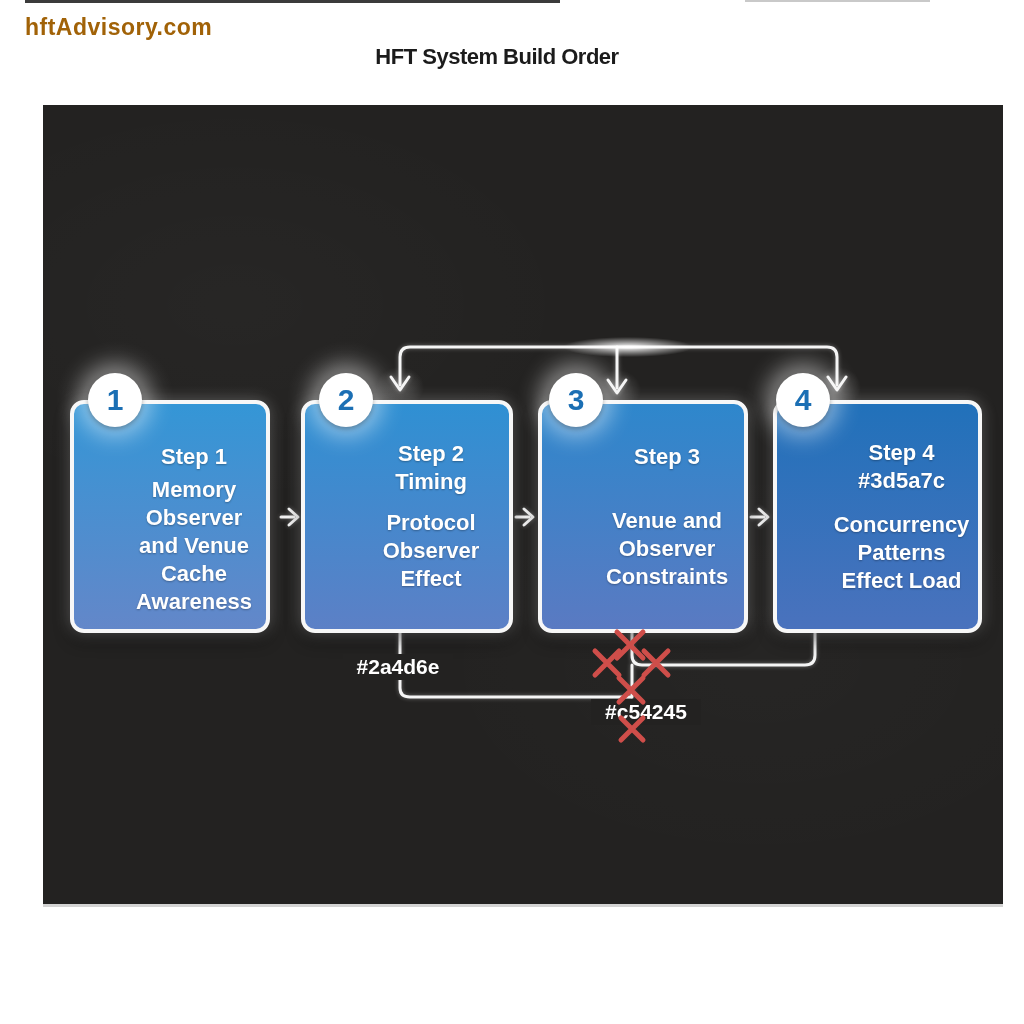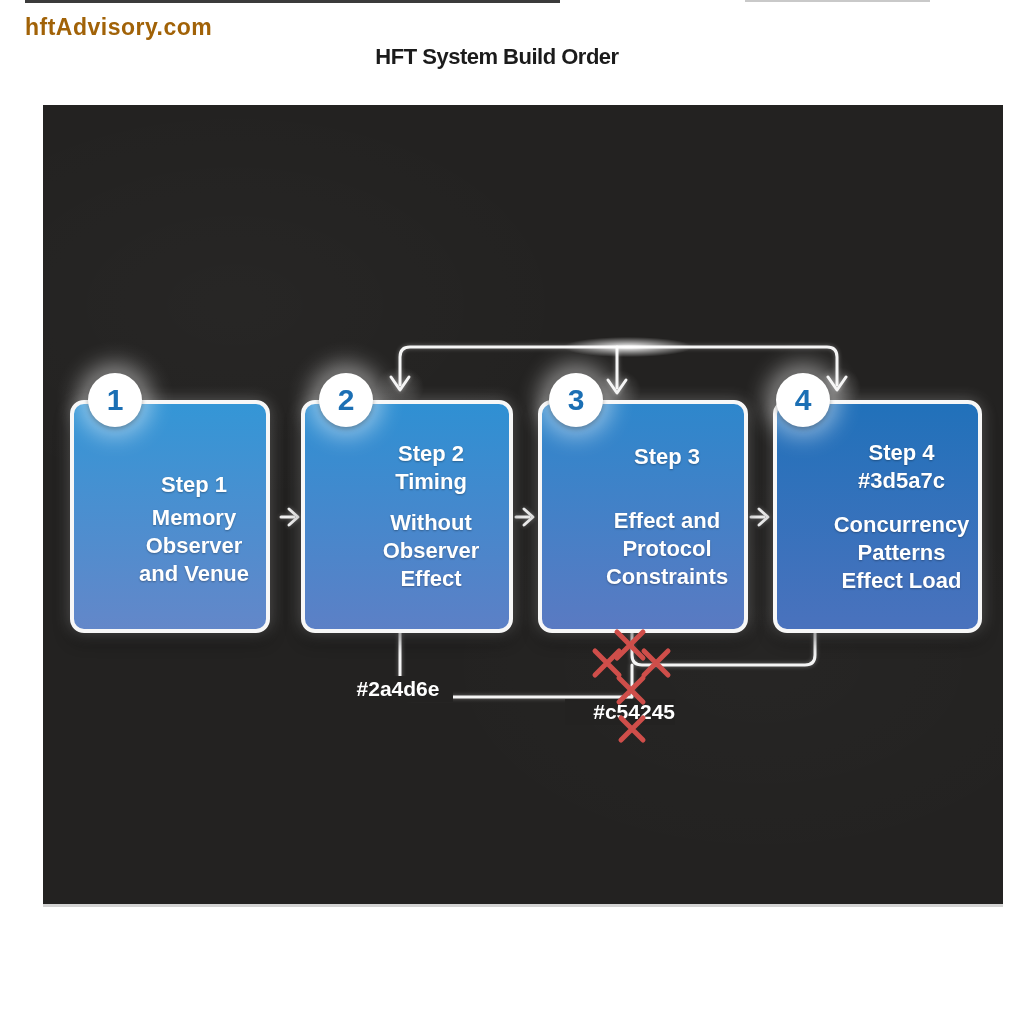--- a/index.html
+++ b/index.html
@@ -49,21 +49,21 @@
   .badge{position:absolute;width:54px;height:54px;border-radius:50%;z-index:3;
          background:#ffffff;display:flex;align-items:center;justify-content:center;
          font-size:30px;font-weight:700;color:#1b6fb4;
          box-shadow:0 2px 5px rgba(0,0,0,.3), 0 0 22px 10px rgba(255,255,255,.45);}
   .badge.p1{left:45px;top:268px;} .badge.p2{left:276px;top:268px;}
   .badge.p3{left:506px;top:268px;} .badge.p4{left:733px;top:268px;}
 
   .edge-label{position:absolute;z-index:3;width:110px;text-align:center;
               background:#232221;color:#ffffff;font-weight:700;font-size:21px;
               padding:1px 0;}
-  .el1{left:300px;top:571px;} .el2{left:522px;top:594px;text-align:right;}
+  .el1{left:300px;top:549px;} .el2{left:548px;top:594px;}
 </style>
 </head>
 <body>
 
 <div class="top-artifact" style="left:25px;width:535px;"></div>
 <div class="top-artifact right" style="left:745px;width:185px;"></div>
 
 <div class="watermark">hftAdvisory.com</div>
 <div class="title">HFT System Build Order</div>
 
@@ -99,44 +99,45 @@
   <div class="flare"></div>
 
   <div class="step-box b1" style="background: linear-gradient(rgb(52, 150, 214) 0%, rgb(99, 135, 201) 100%);">
     <div class="inner">
       <span class="hdr">
         <span class="line">Step 1</span>
       </span>
       <span class="bdy">
         <span class="line">Memory Observer</span>
         <span class="line">and Venue</span>
+        <span class="line">Cache Awareness</span>
       </span>
     </div>
   </div>
 
   <div class="step-box b2" style="background: linear-gradient(rgb(47, 144, 211) 0%, rgb(92, 128, 198) 100%);">
     <div class="inner">
       <span class="hdr">
         <span class="line">Step 2</span>
         <span class="line">Timing</span>
       </span>
       <span class="bdy">
-        <span class="line">Without</span>
+        <span class="line">Protocol</span>
         <span class="line">Observer Effect</span>
       </span>
     </div>
   </div>
 
   <div class="step-box b3" style="background: linear-gradient(rgb(46, 135, 204) 0%, rgb(90, 122, 194) 100%);">
     <div class="inner">
       <span class="hdr">
         <span class="line">Step 3</span>
       </span>
       <span class="bdy">
-        <span class="line">Effect and Protocol</span>
+        <span class="line">Venue and Observer</span>
         <span class="line">Constraints</span>
       </span>
     </div>
   </div>
 
   <div class="step-box b4" style="background: linear-gradient(rgb(33, 113, 186) 0%, rgb(74, 114, 189) 100%);">
     <div class="inner">
       <span class="hdr">
         <span class="line">Step 4</span>
         <span class="line">#3d5a7c</span>

